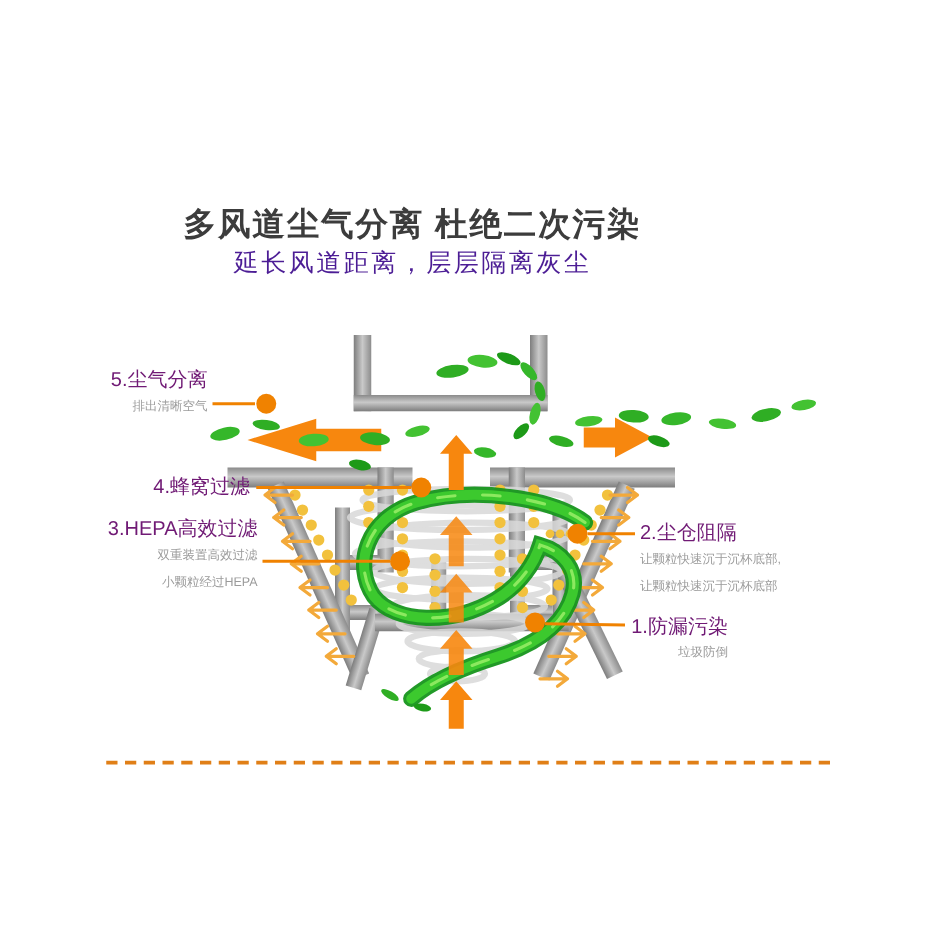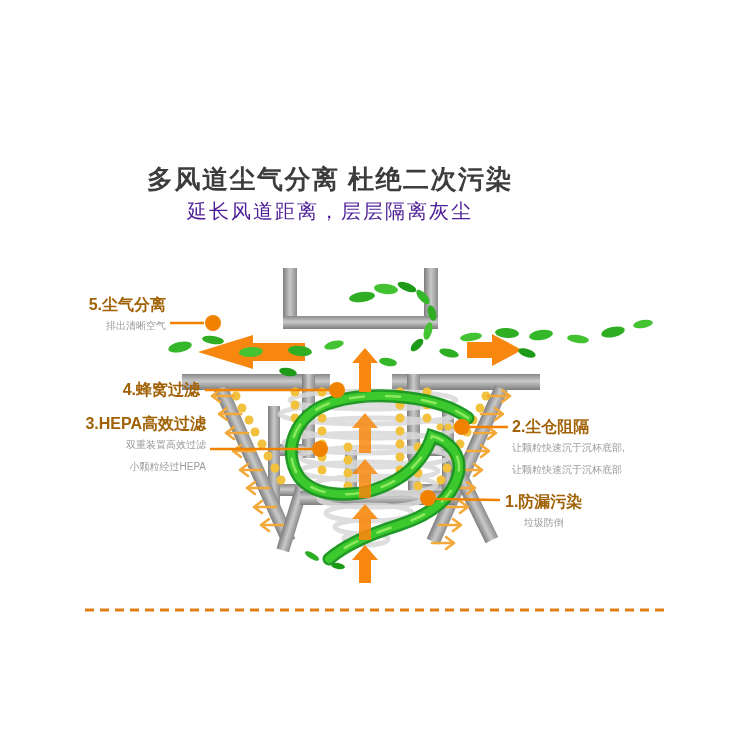--- a/index.html
+++ b/index.html
@@ -9,27 +9,27 @@
   }
   .header{position:absolute;left:0;top:164px;width:660px;text-align:center;}
   .page-title{
     font-size:26px;font-weight:bold;color:#3c3c3c;letter-spacing:1.5px;line-height:30px;
   }
   .page-subtitle{
     margin-top:7px;font-size:20px;color:#4c1d95;letter-spacing:2px;line-height:20px;
   }
   .diagram-svg{position:absolute;left:0;top:0;}
   .callout{position:absolute;white-space:nowrap;}
-  .co-title{font-size:16px;font-weight:bold;color:#a16207;line-height:20px;}
+  .co-title{font-size:16px;font-weight:normal;color:#701a75;line-height:20px;}
   .co-desc{font-size:10px;color:#9b9b9b;line-height:22px;}
   .co5{right:584px;top:295px;text-align:right;}
   .co4{right:550px;top:380px;text-align:right;}
   .co3{right:544px;top:414px;text-align:right;}
   .co2{left:512px;top:417px;text-align:left;}
-  .co1{left:505px;top:492px;text-align:center;}
+  .co1{left:505px;top:492px;text-align:right;}
 </style>
 </head>
 <body>
 
 <svg class="diagram-svg" width="750" height="750" viewBox="0 0 750 750" aria-hidden="true">
   <defs>
     <linearGradient id="metalV" x1="0" y1="0" x2="1" y2="0">
       <stop offset="0" stop-color="#7d7d7d"></stop>
         <stop offset="0.5" stop-color="#c9c9c9"></stop>
         <stop offset="1" stop-color="#8c8c8c"></stop>

